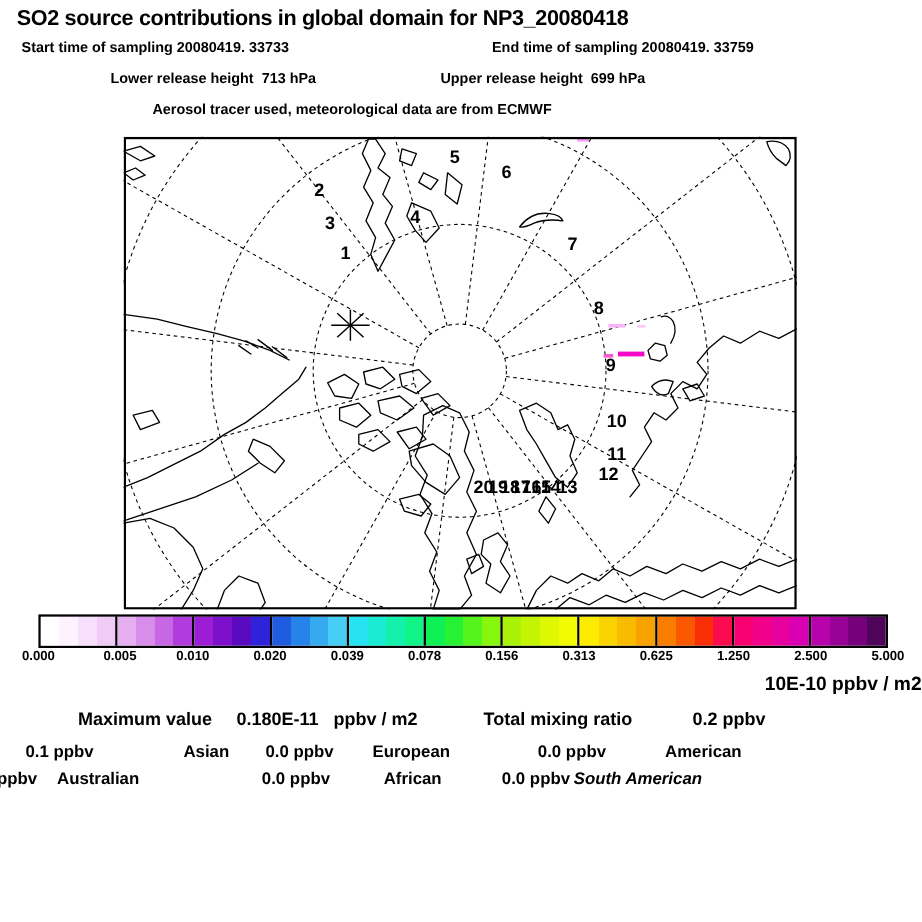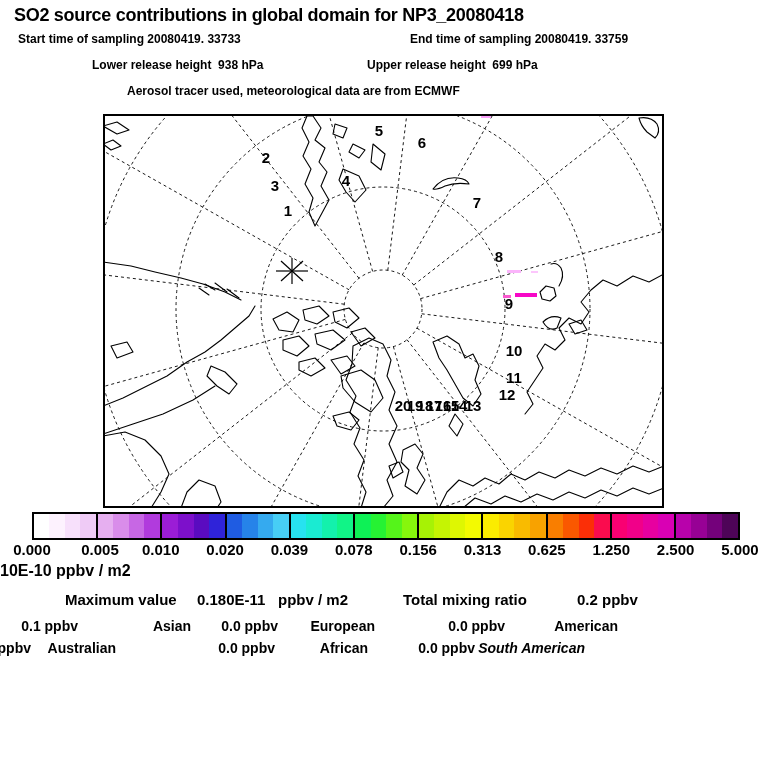--- a/index.html
+++ b/index.html
@@ -12,35 +12,35 @@
   .t-title{font-size:18px;letter-spacing:-0.3px}
   .t-sub{font-size:12px}
   .t-stat1{font-size:15px}
   #map-wrap{position:absolute;left:103px;top:114px;width:561px;height:394px}
   #colorbar{
     position:absolute;left:32px;top:512px;width:708px;height:28px;
     border:2px solid #000;box-sizing:border-box;display:flex;
   }
   .cb-cell{flex:1 1 0;border-right:2px solid #000}
   .cb-cell:last-child{border-right:none}
-  .tick{position:absolute;top:541px;width:64px;text-align:center;font-size:15px;font-weight:bold}
-  .unit{position:absolute;top:562px;left:0;width:768px;text-align:left;font-size:16px}
+  .tick{position:absolute;top:541px;width:64px;text-align:center;font-size:11px;font-weight:bold}
+  .unit{position:absolute;top:562px;left:0;width:768px;text-align:right;font-size:16px}
   .region-name,.region-val{position:absolute;font-size:14px;white-space:pre}
   svg text{
     font-family:"Liberation Sans","DejaVu Sans",sans-serif;
     font-weight:bold;font-size:15px;text-anchor:middle;fill:#000;
   }
 </style>
 </head>
 <body>
 
 <div class="abs t-title" style="left:14px;top:6px">SO2 source contributions in global domain for NP3_20080418</div>
 <div class="abs t-sub" style="left:18px;top:33px">Start time of sampling 20080419. 33733</div>
 <div class="abs t-sub" style="left:410px;top:33px">End time of sampling 20080419. 33759</div>
-<div class="abs t-sub" style="left:92px;top:59px">Lower release height  938 hPa</div>
+<div class="abs t-sub" style="left:92px;top:59px">Lower release height  713 hPa</div>
 <div class="abs t-sub" style="left:367px;top:59px">Upper release height  699 hPa</div>
 <div class="abs t-sub" style="left:127px;top:85px">Aerosol tracer used, meteorological data are from ECMWF</div>
 
 <div id="map-wrap">
   <svg width="561" height="394" viewBox="0 0 561 394">
 
     <g fill="none" stroke="#000" stroke-width="0.9" stroke-dasharray="3 3">
       <circle cx="280" cy="195" r="39"></circle>
       <circle cx="280" cy="195" r="122"></circle>
       <circle cx="280" cy="195" r="207"></circle>

